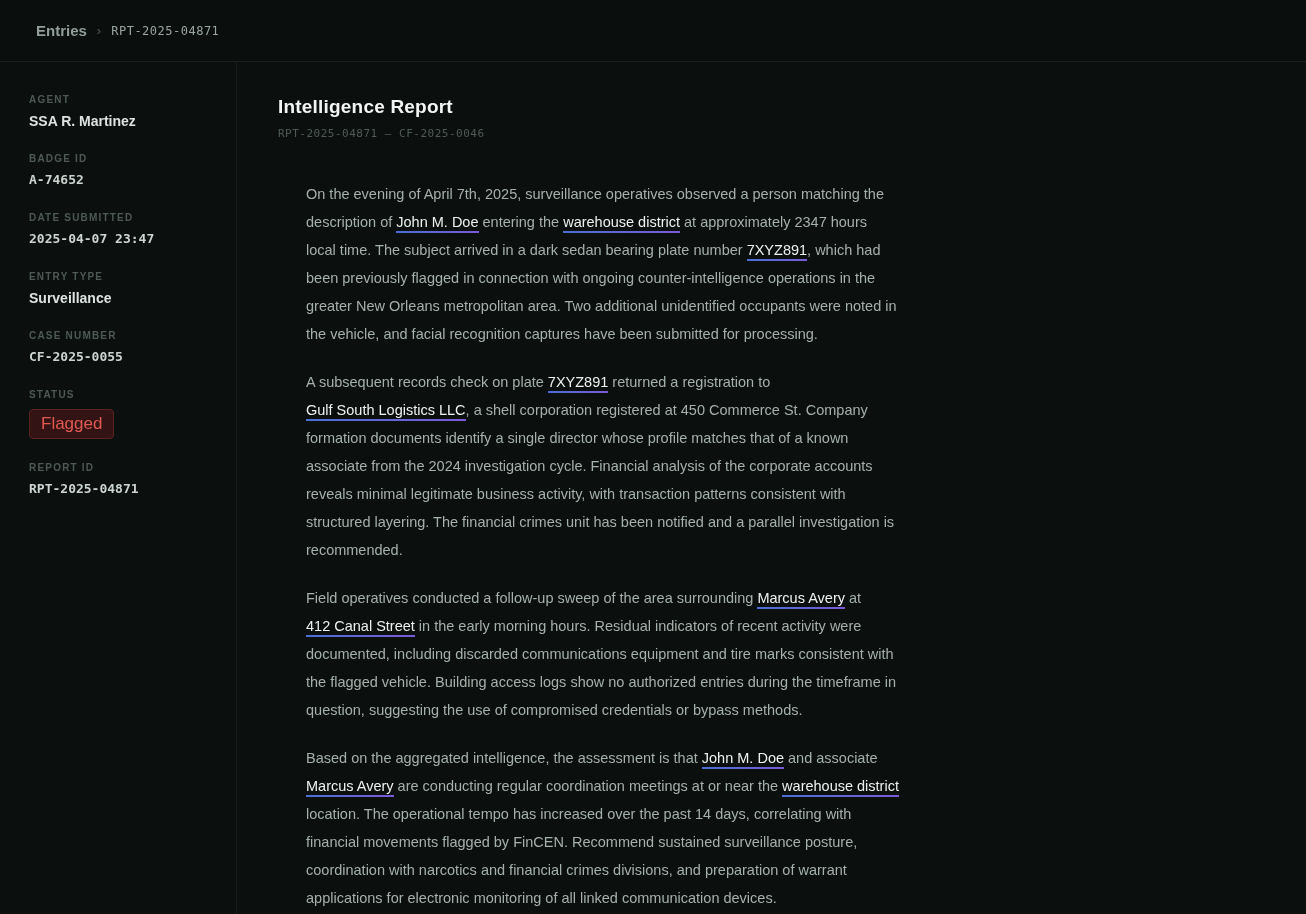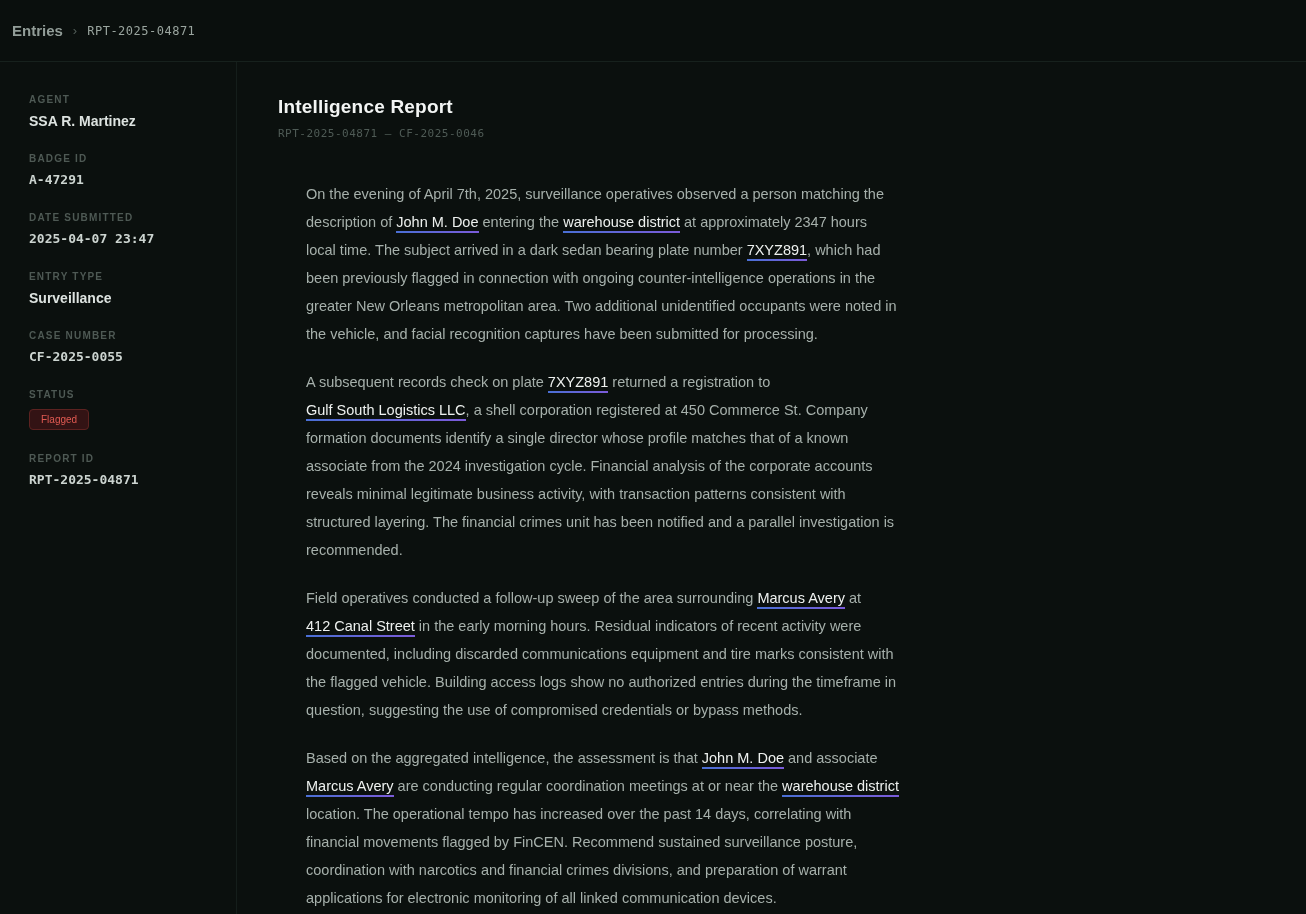--- a/index.html
+++ b/index.html
@@ -9,21 +9,21 @@
     font-family: "Liberation Sans", sans-serif;
     color: #a6b0ab;
   }
   .mono { font-family: "DejaVu Sans Mono", monospace; }
 
   
   .topbar {
     height: 62px;
     display: flex;
     align-items: center;
-    padding: 0 12px;
+    padding: 0 36px;
     background: #0a0f0d;
     border-bottom: 1px solid #17211d;
   }
   .crumb-root {
     font-size: 15px;
     font-weight: 600;
     color: #929d98;
     cursor: pointer;
   }
   .crumb-sep {
@@ -61,21 +61,21 @@
     color: #dde3e0;
     line-height: 18px;
     font-weight: bold;
   }
   .field-value.mono {
     font-size: 13px;
     color: #ccd4d0;
   }
   .status-badge {
     display: inline-block;
-    font-size: 10px;
+    font-size: 17px;
     color: #e15a52;
     background: #331314;
     border: 1px solid #5c2220;
     border-radius: 4px;
     padding: 4px 11px;
     margin-top: 2px;
   }
 
   
   .main {
@@ -122,21 +122,21 @@
 
 <div class="layout">
 
   <aside class="sidebar">
     <div class="field">
       <div class="field-label">AGENT</div>
       <div class="field-value">SSA R. Martinez</div>
     </div>
     <div class="field">
       <div class="field-label">BADGE ID</div>
-      <div class="field-value mono">A-47291</div>
+      <div class="field-value mono">A-74652</div>
     </div>
     <div class="field">
       <div class="field-label">DATE SUBMITTED</div>
       <div class="field-value mono">2025-04-07 23:47</div>
     </div>
     <div class="field">
       <div class="field-label">ENTRY TYPE</div>
       <div class="field-value">Surveillance</div>
     </div>
     <div class="field">

